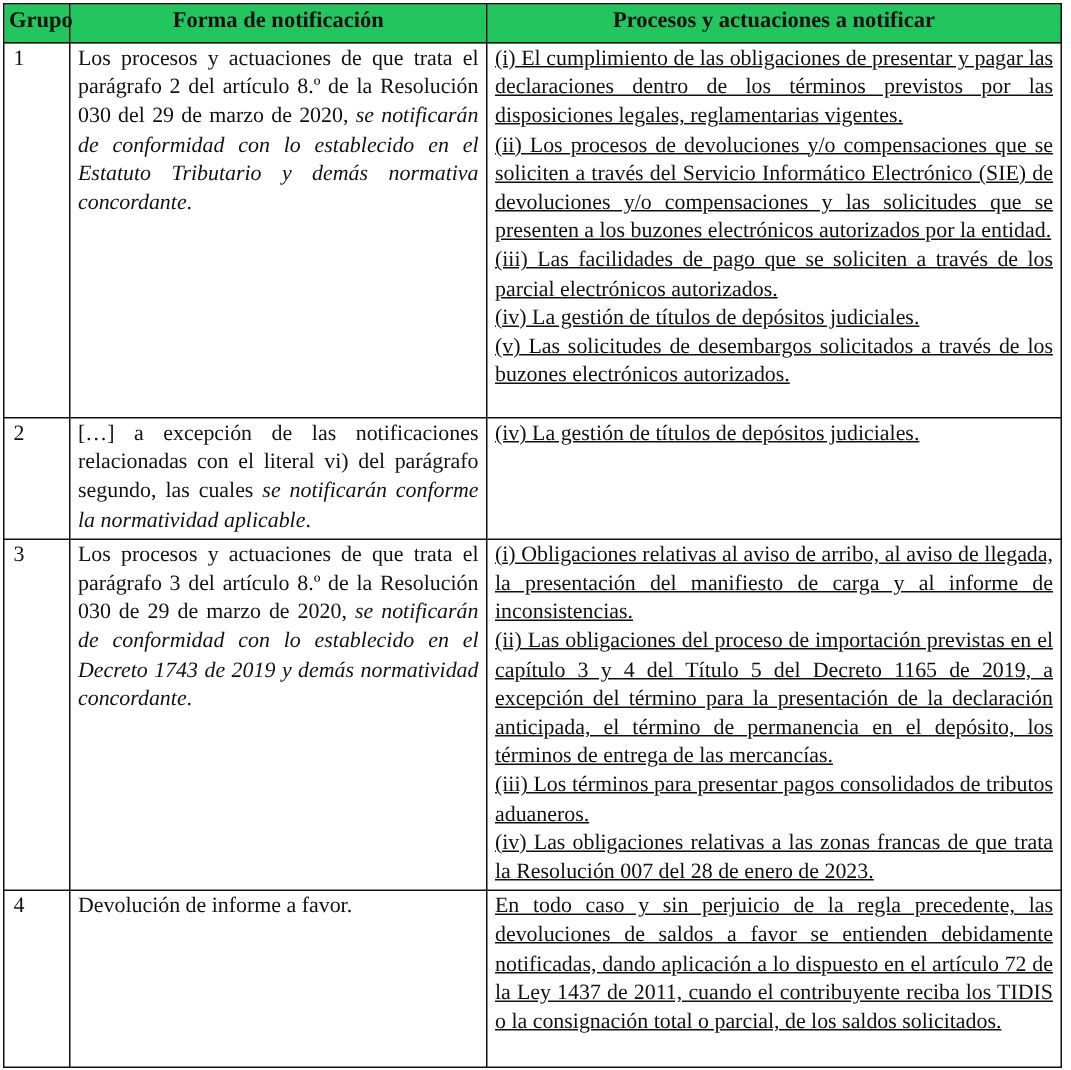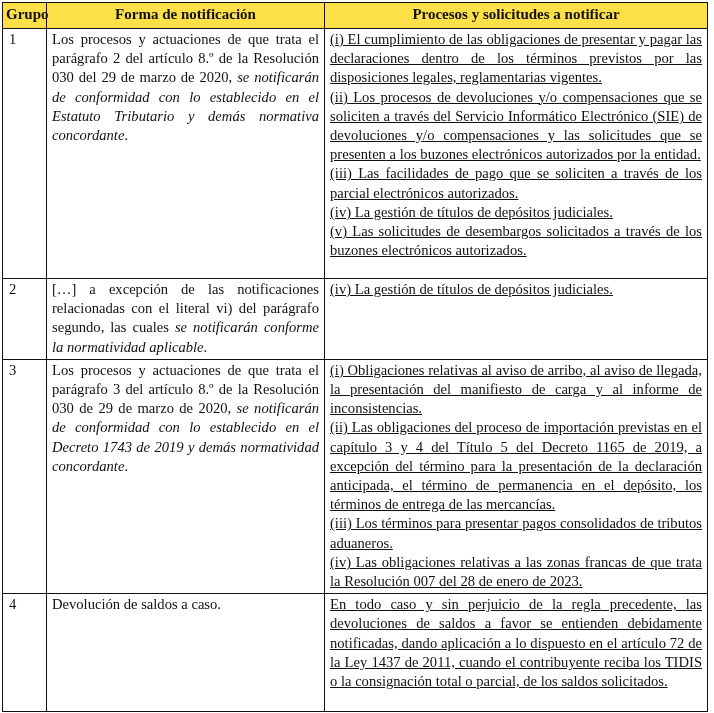--- a/index.html
+++ b/index.html
@@ -9,21 +9,21 @@
     width: 706px;
     border-collapse: collapse;
     font-family: "Liberation Serif", "DejaVu Serif", serif;
     font-size: 14.6px;
     line-height: 19.2px;
     color: #111;
     table-layout: fixed;
   }
   th, td { border: 1px solid #111; vertical-align: top; }
   th {
-    background: #fde047;
+    background: #22c55e;
     font-weight: bold;
     text-align: center;
     font-size: 15px;
     padding: 2px 3px 1px 3px;
     height: 22px;
   }
   td { padding: 1px 5px 2px 5px; text-align: justify; }
   td.grp { text-align: left; padding-left: 6px; }
   .col1 { width: 44px; }
   .col2 { width: 278px; }
@@ -37,21 +37,21 @@
 <table>
   <colgroup>
     <col class="col1">
       <col class="col2">
       <col class="col3">
   </colgroup>
   <thead>
     <tr>
       <th>Grupo</th>
       <th>Forma de notificación</th>
-      <th>Procesos y solicitudes a notificar</th>
+      <th>Procesos y actuaciones a notificar</th>
     </tr>
   </thead>
   <tbody>
 
     <tr style="height:250px">
       <td class="grp">1</td>
       <td><span>Los procesos y actuaciones de que trata el parágrafo 2 del artículo 8.º de la Resolución 030 del 29 de marzo de 2020, </span><em>se notificarán de conformidad con lo establecido en el Estatuto Tributario y demás normativa concordante</em><span>.</span></td>
       <td>
         <span class="line">(i) El cumplimiento de las obligaciones de presentar y pagar las declaraciones dentro de los términos previstos por las disposiciones legales, reglamentarias vigentes.</span>
         <span class="line">(ii) Los procesos de devoluciones y/o compensaciones que se soliciten a través del Servicio Informático Electrónico (SIE) de devoluciones y/o compensaciones y las solicitudes que se presenten a los buzones electrónicos autorizados por la entidad.</span>
@@ -75,19 +75,19 @@
       <td>
         <span class="line">(i) Obligaciones relativas al aviso de arribo, al aviso de llegada, la presentación del manifiesto de carga y al informe de inconsistencias.</span>
         <span class="line">(ii) Las obligaciones del proceso de importación previstas en el capítulo 3 y 4 del Título 5 del Decreto 1165 de 2019, a excepción del término para la presentación de la declaración anticipada, el término de permanencia en el depósito, los términos de entrega de las mercancías.</span>
         <span class="line">(iii) Los términos para presentar pagos consolidados de tributos aduaneros.</span>
         <span class="line">(iv) Las obligaciones relativas a las zonas francas de que trata la Resolución 007 del 28 de enero de 2023.</span>
       </td>
     </tr>
 
     <tr style="height:118px">
       <td class="grp">4</td>
-      <td><span>Devolución de saldos a caso.</span><em></em><span></span></td>
+      <td><span>Devolución de informe a favor.</span><em></em><span></span></td>
       <td>
         <span class="line">En todo caso y sin perjuicio de la regla precedente, las devoluciones de saldos a favor se entienden debidamente notificadas, dando aplicación a lo dispuesto en el artículo 72 de la Ley 1437 de 2011, cuando el contribuyente reciba los TIDIS o la consignación total o parcial, de los saldos solicitados.</span>
       </td>
     </tr>
   </tbody>
 </table>
 
 </body></html>

